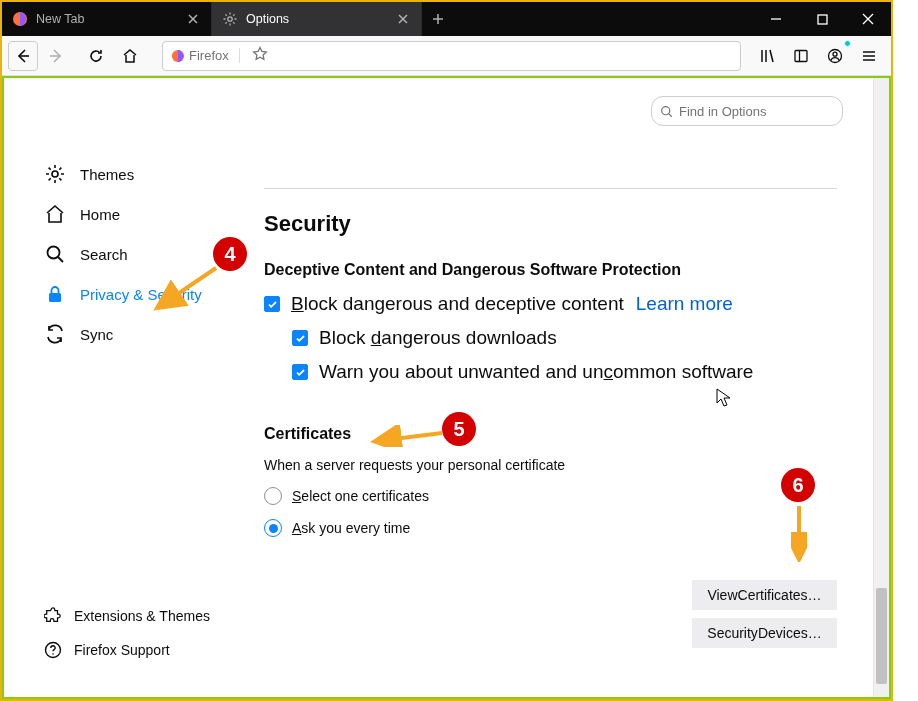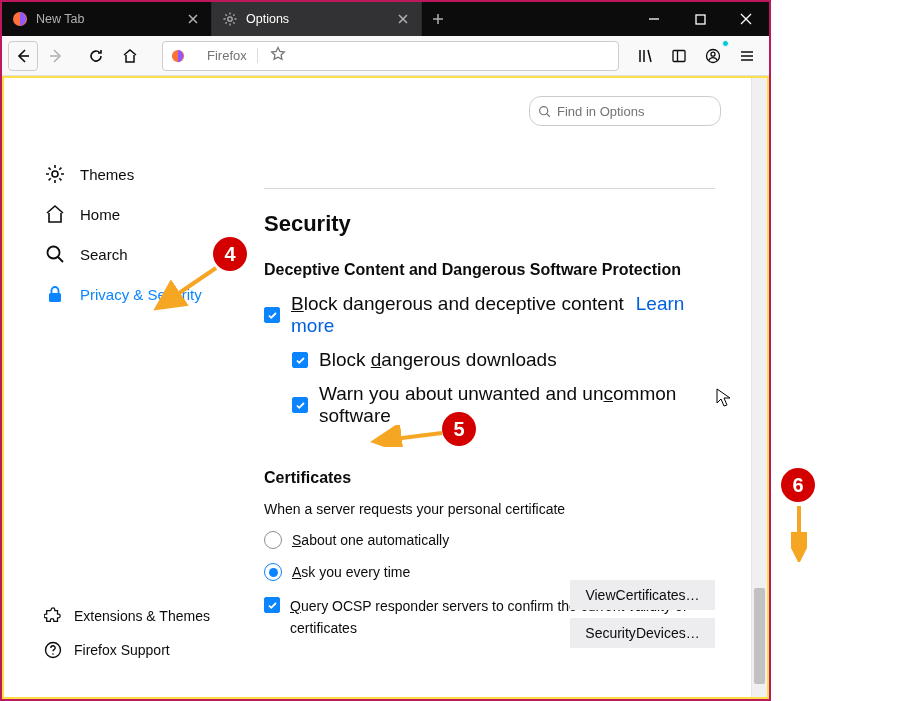--- a/index.html
+++ b/index.html
@@ -1,34 +1,34 @@
 <!DOCTYPE html>
 <html><head>
 <meta charset="utf-8">
 <style>
   * { box-sizing: border-box; }
   html, body { margin:0; padding:0; font-family: "Segoe UI", Arial, sans-serif; font-size:13px; color:#0c0c0d; background:#fff; overflow:hidden;}
-  .window { width:771px; height:701px; border:2px solid #be185d; position:relative; background:#fde047;}
+  .window { width:893px; height:701px; border:2px solid #eab308; position:relative; background:#84cc16;}
   
   .titlebar { height:34px; background:#0c0c0d; display:flex; align-items:stretch; color:#f9f9fa; }
   .tab { display:flex; align-items:center; padding:0 10px; gap:8px; font-size:12.5px; border-right:1px solid #2a2a2e; min-width:210px; max-width:220px; position:relative; }
   .tab.inactive { background:#0c0c0d; color:#b1b1b3; }
   .tab.active { background:#323234; color:#fff;justify-content:space-between; }
   .tab .favicon { width:16px; height:16px; display:inline-flex; align-items:center; justify-content:center;}
   .tab .close { margin-left:auto; width:16px; height:16px; display:flex; align-items:center; justify-content:center; color:#b1b1b3;}
   .tab-add { width:32px; display:flex; align-items:center; justify-content:center; color:#b1b1b3;}
   .win-controls { margin-left:auto; display:flex; }
   .win-btn { width:46px; display:flex; align-items:center; justify-content:center; color:#fff; }
   
   .navbar { height:40px; background:#f9f9fa; border-bottom:1px solid #e0e0e2; display:flex; align-items:center; padding:0 6px; gap:2px;}
   .nav-icon { width:32px; height:32px; display:flex; align-items:center; justify-content:center; color:#0c0c0d; border-radius:4px;}
   .nav-icon.disabled { color:#999; }
   .nav-icon.spaced { margin-left:6px; }
   .url-bar { flex:1; margin:0 8px 0 14px; height:30px; background:#fff; border:1px solid #ccc; border-radius:4px; display:flex; align-items:center; padding:0 8px; gap:8px; color:#737373; font-size:13px;}
-  .url-identity { display:flex; align-items:center; gap:22px; padding-right:10px; border-right:1px solid #ddd; margin-right:4px;}
+  .url-identity { display:flex; align-items:center; gap:4px; padding-right:10px; border-right:1px solid #ddd; margin-right:4px;}
   .url-text { color:#0c0c0d; flex:1;}
   .url-star { color:#737373; }
   .right-icons { display:flex; align-items:center; gap:2px;}
   
   .content { position:absolute; top:76px; left:2px; right:2px; bottom:2px; background:#fff; display:flex;}
   .scroll-track { width:16px; background:#f0f0f0; border-left:1px solid #e5e5e5; position:relative;}
   .scroll-thumb { position:absolute; left:2px; right:2px; background:#c1c1c1; border-radius:2px;}
   .main { flex:1; position:relative; }
   .find-box { position:absolute; right:30px; top:18px; width:192px; height:30px; border:1px solid #ccc; border-radius:12px; display:flex; align-items:center; padding:0 8px; gap:6px; color:#737373; font-size:13px;}
   
@@ -232,20 +232,30 @@
       </div>
       <div class="side-item active">
         <span class="icon">
               <svg width="22" height="22" viewBox="0 0 22 22" fill="#0a84ff">
                 <rect x="5" y="10" width="12" height="9" rx="1.5"></rect>
                 <path d="M7.5 10V7.5a3.5 3.5 0 0 1 7 0V10" fill="none" stroke="#0a84ff" stroke-width="1.8"></path>
               </svg>
             </span>
         <span>Privacy &amp; Security</span>
       </div>
+      <div class="side-item">
+        <span class="icon">
+              <svg width="22" height="22" viewBox="0 0 22 22" fill="none" stroke="#0c0c0d" stroke-width="1.7">
+                <path d="M18 8a7 7 0 0 0-13-2"></path>
+                <path d="M4 14a7 7 0 0 0 13 2"></path>
+                <path d="M5 3v4h4M17 19v-4h-4"></path>
+              </svg>
+            </span>
+        <span>Sync</span>
+      </div>
     </div>
 
     <div class="side-bottom">
       <div class="side-item">
         <span class="icon">
               <svg width="18" height="18" viewBox="0 0 18 18" fill="#0c0c0d">
                 <path d="M7 2a2 2 0 0 1 4 0v1h3v4h1a2 2 0 0 1 0 4h-1v4h-4v-1a2 2 0 0 0-4 0v1H2v-4H1a2 2 0 0 1 0-4h1V3h4z" fill="none" stroke="#0c0c0d" stroke-width="1.4" transform="scale(0.9) translate(1,1)"></path>
               </svg>
             </span>
         <span>Extensions &amp; Themes</span>
@@ -291,35 +301,27 @@
               </svg>
             </span>
         <span class="lbl"><span>Warn you about unwanted and un</span><span class="u">c</span><span>ommon software</span></span>
       </div>
 
       <h3 class="sub" style="margin-top:42px;">Certificates</h3>
       <p class="desc">When a server requests your personal certificate</p>
 
       <div class="radio-row">
         <span class="radio"></span>
-        <span class="lbl"><span class="u">S</span><span>about one automatically</span></span>
+        <span class="lbl"><span class="u">S</span><span>elect one certificates</span></span>
       </div>
       <div class="radio-row">
         <span class="radio on"></span>
         <span class="lbl"><span class="u">A</span><span>sk you every time</span></span>
       </div>
 
-      <div class="ocsp-row">
-        <span class="chk checked">
-              <svg width="11" height="11" viewBox="0 0 11 11">
-                <path d="M2 5.5l2.2 2.3L9 3" stroke="#fff" stroke-width="1.8" fill="none"></path>
-              </svg>
-            </span>
-        <span class="lbl" style="line-height:1.6;"><span class="u">Q</span><span>uery OCSP responder servers to confirm the current validity of certificates</span></span>
-      </div>
 
       <div class="btn-col">
         <button class="btn">
               <span>View </span>
               <span class="u">C</span>
               <span>ertificates…</span>
             </button>
         <button class="btn">
               <span>Security </span>
               <span class="u">D</span>

